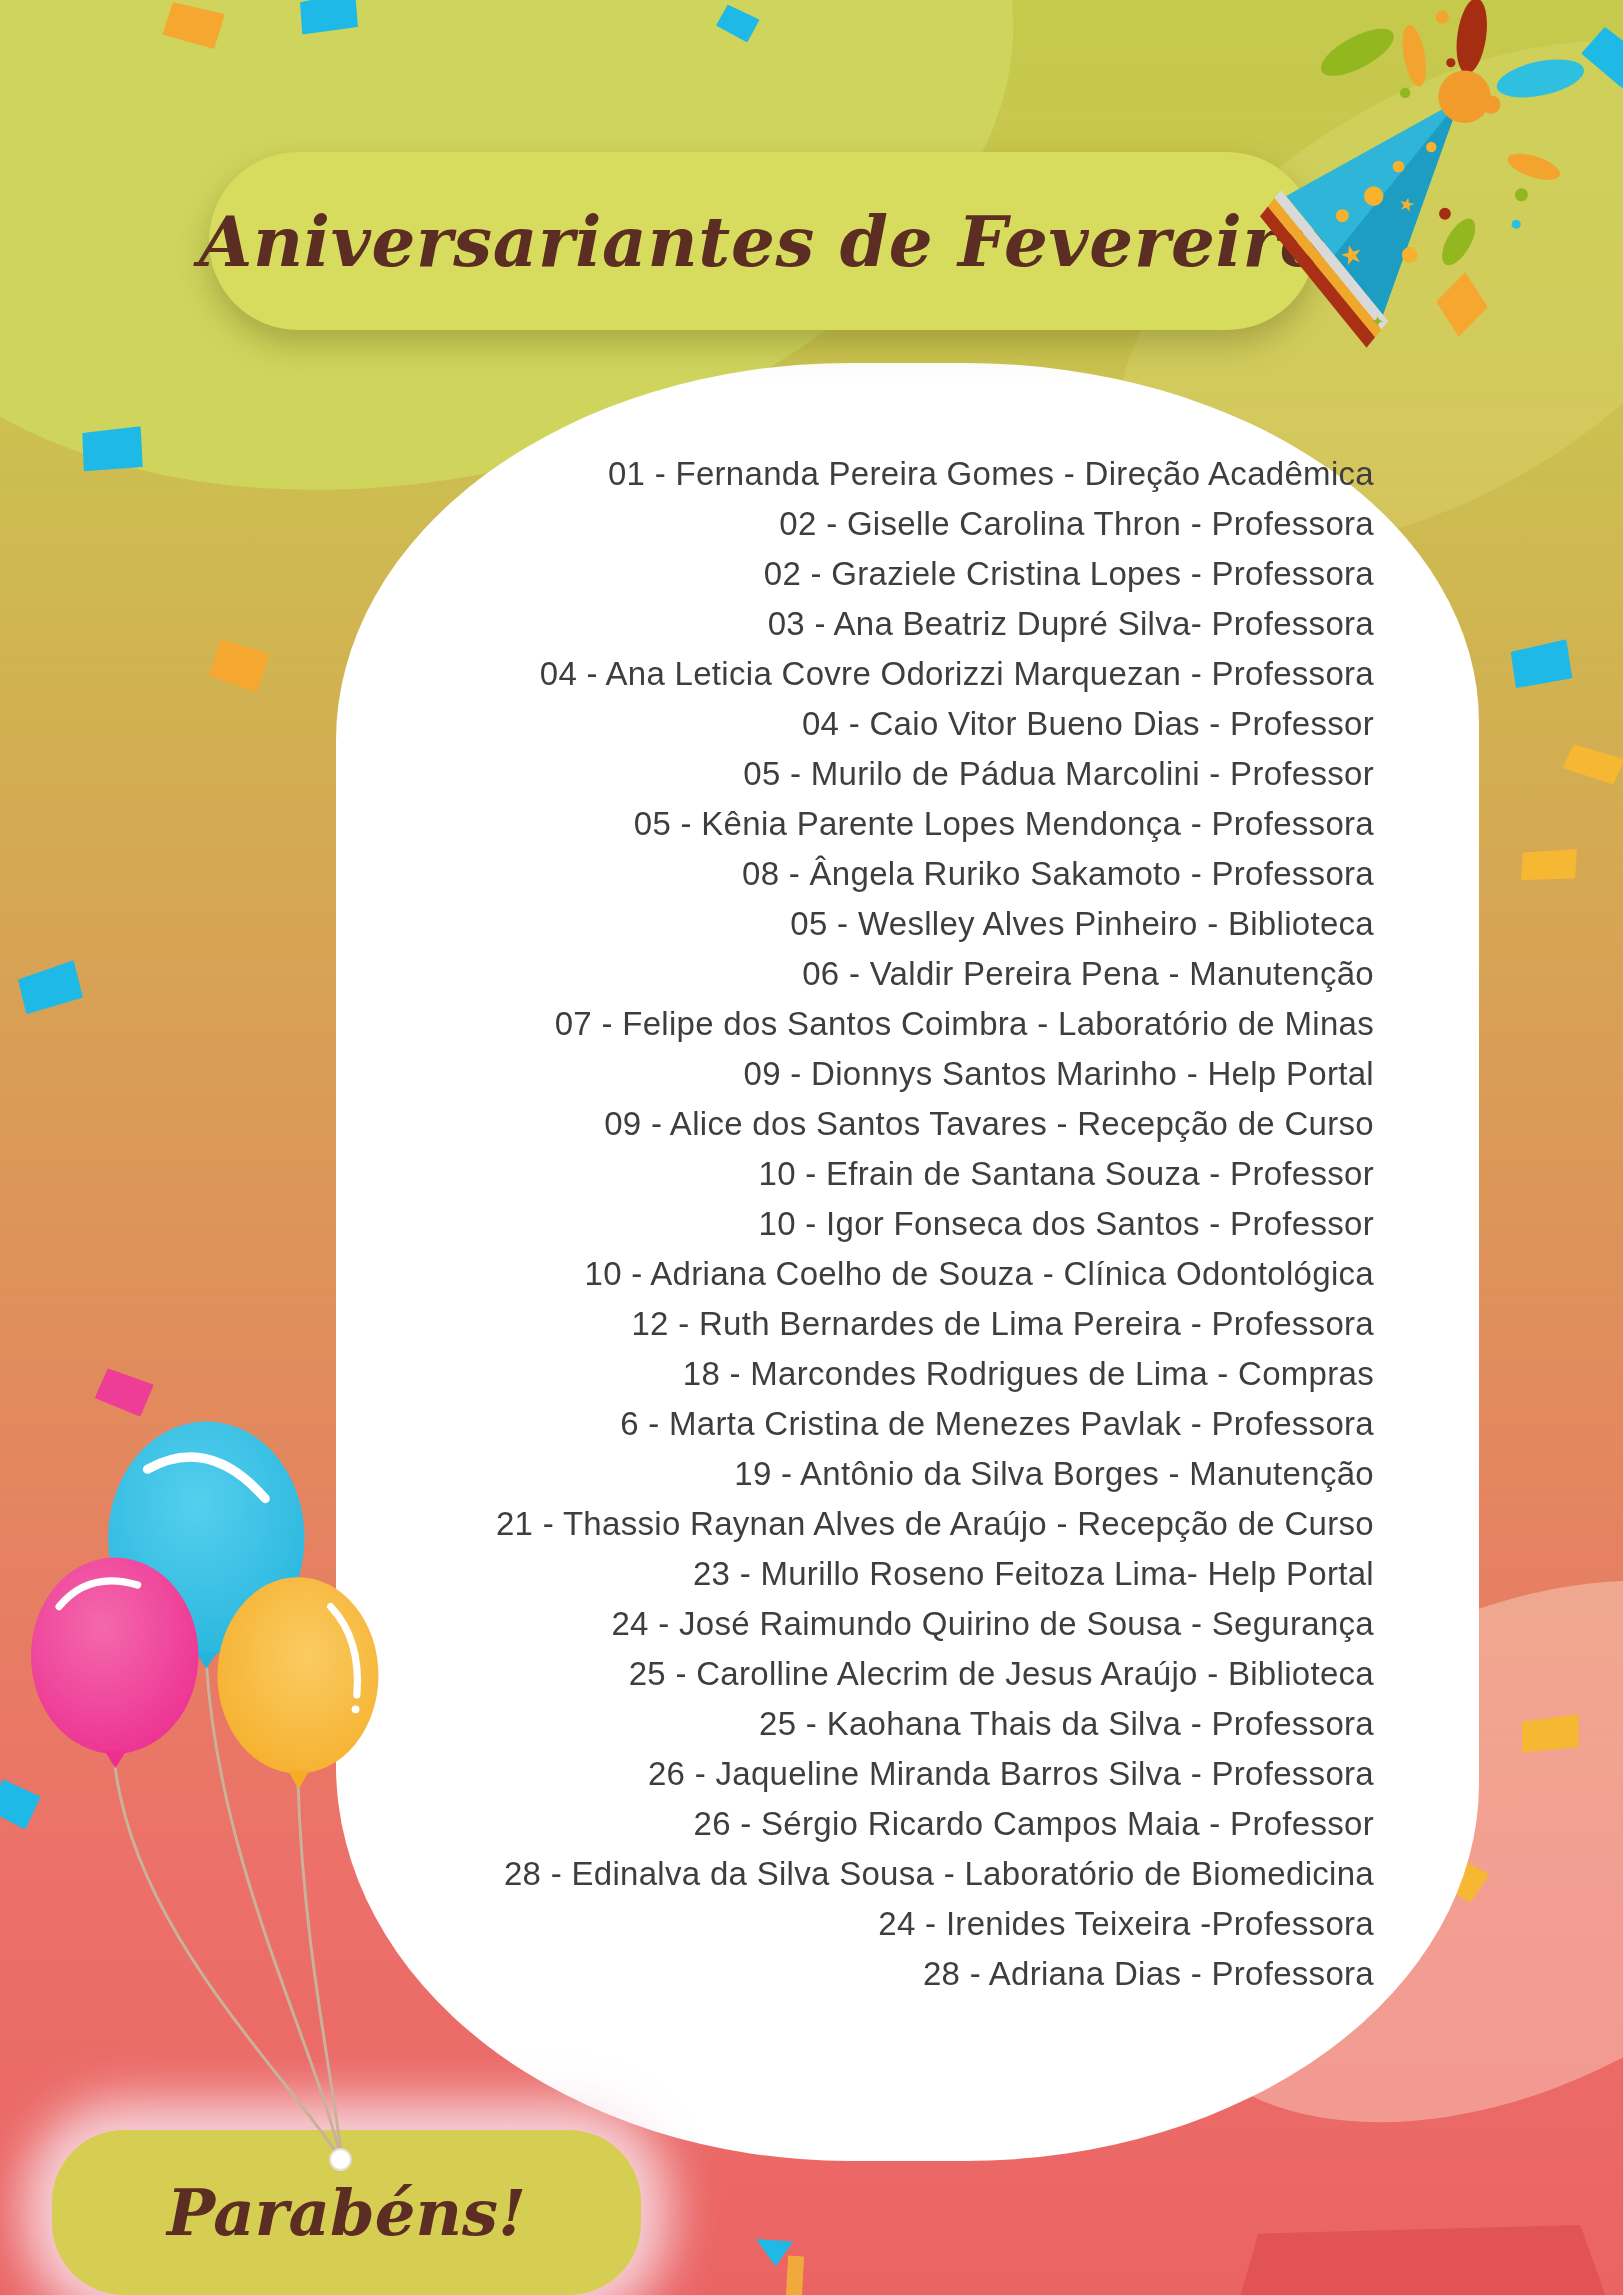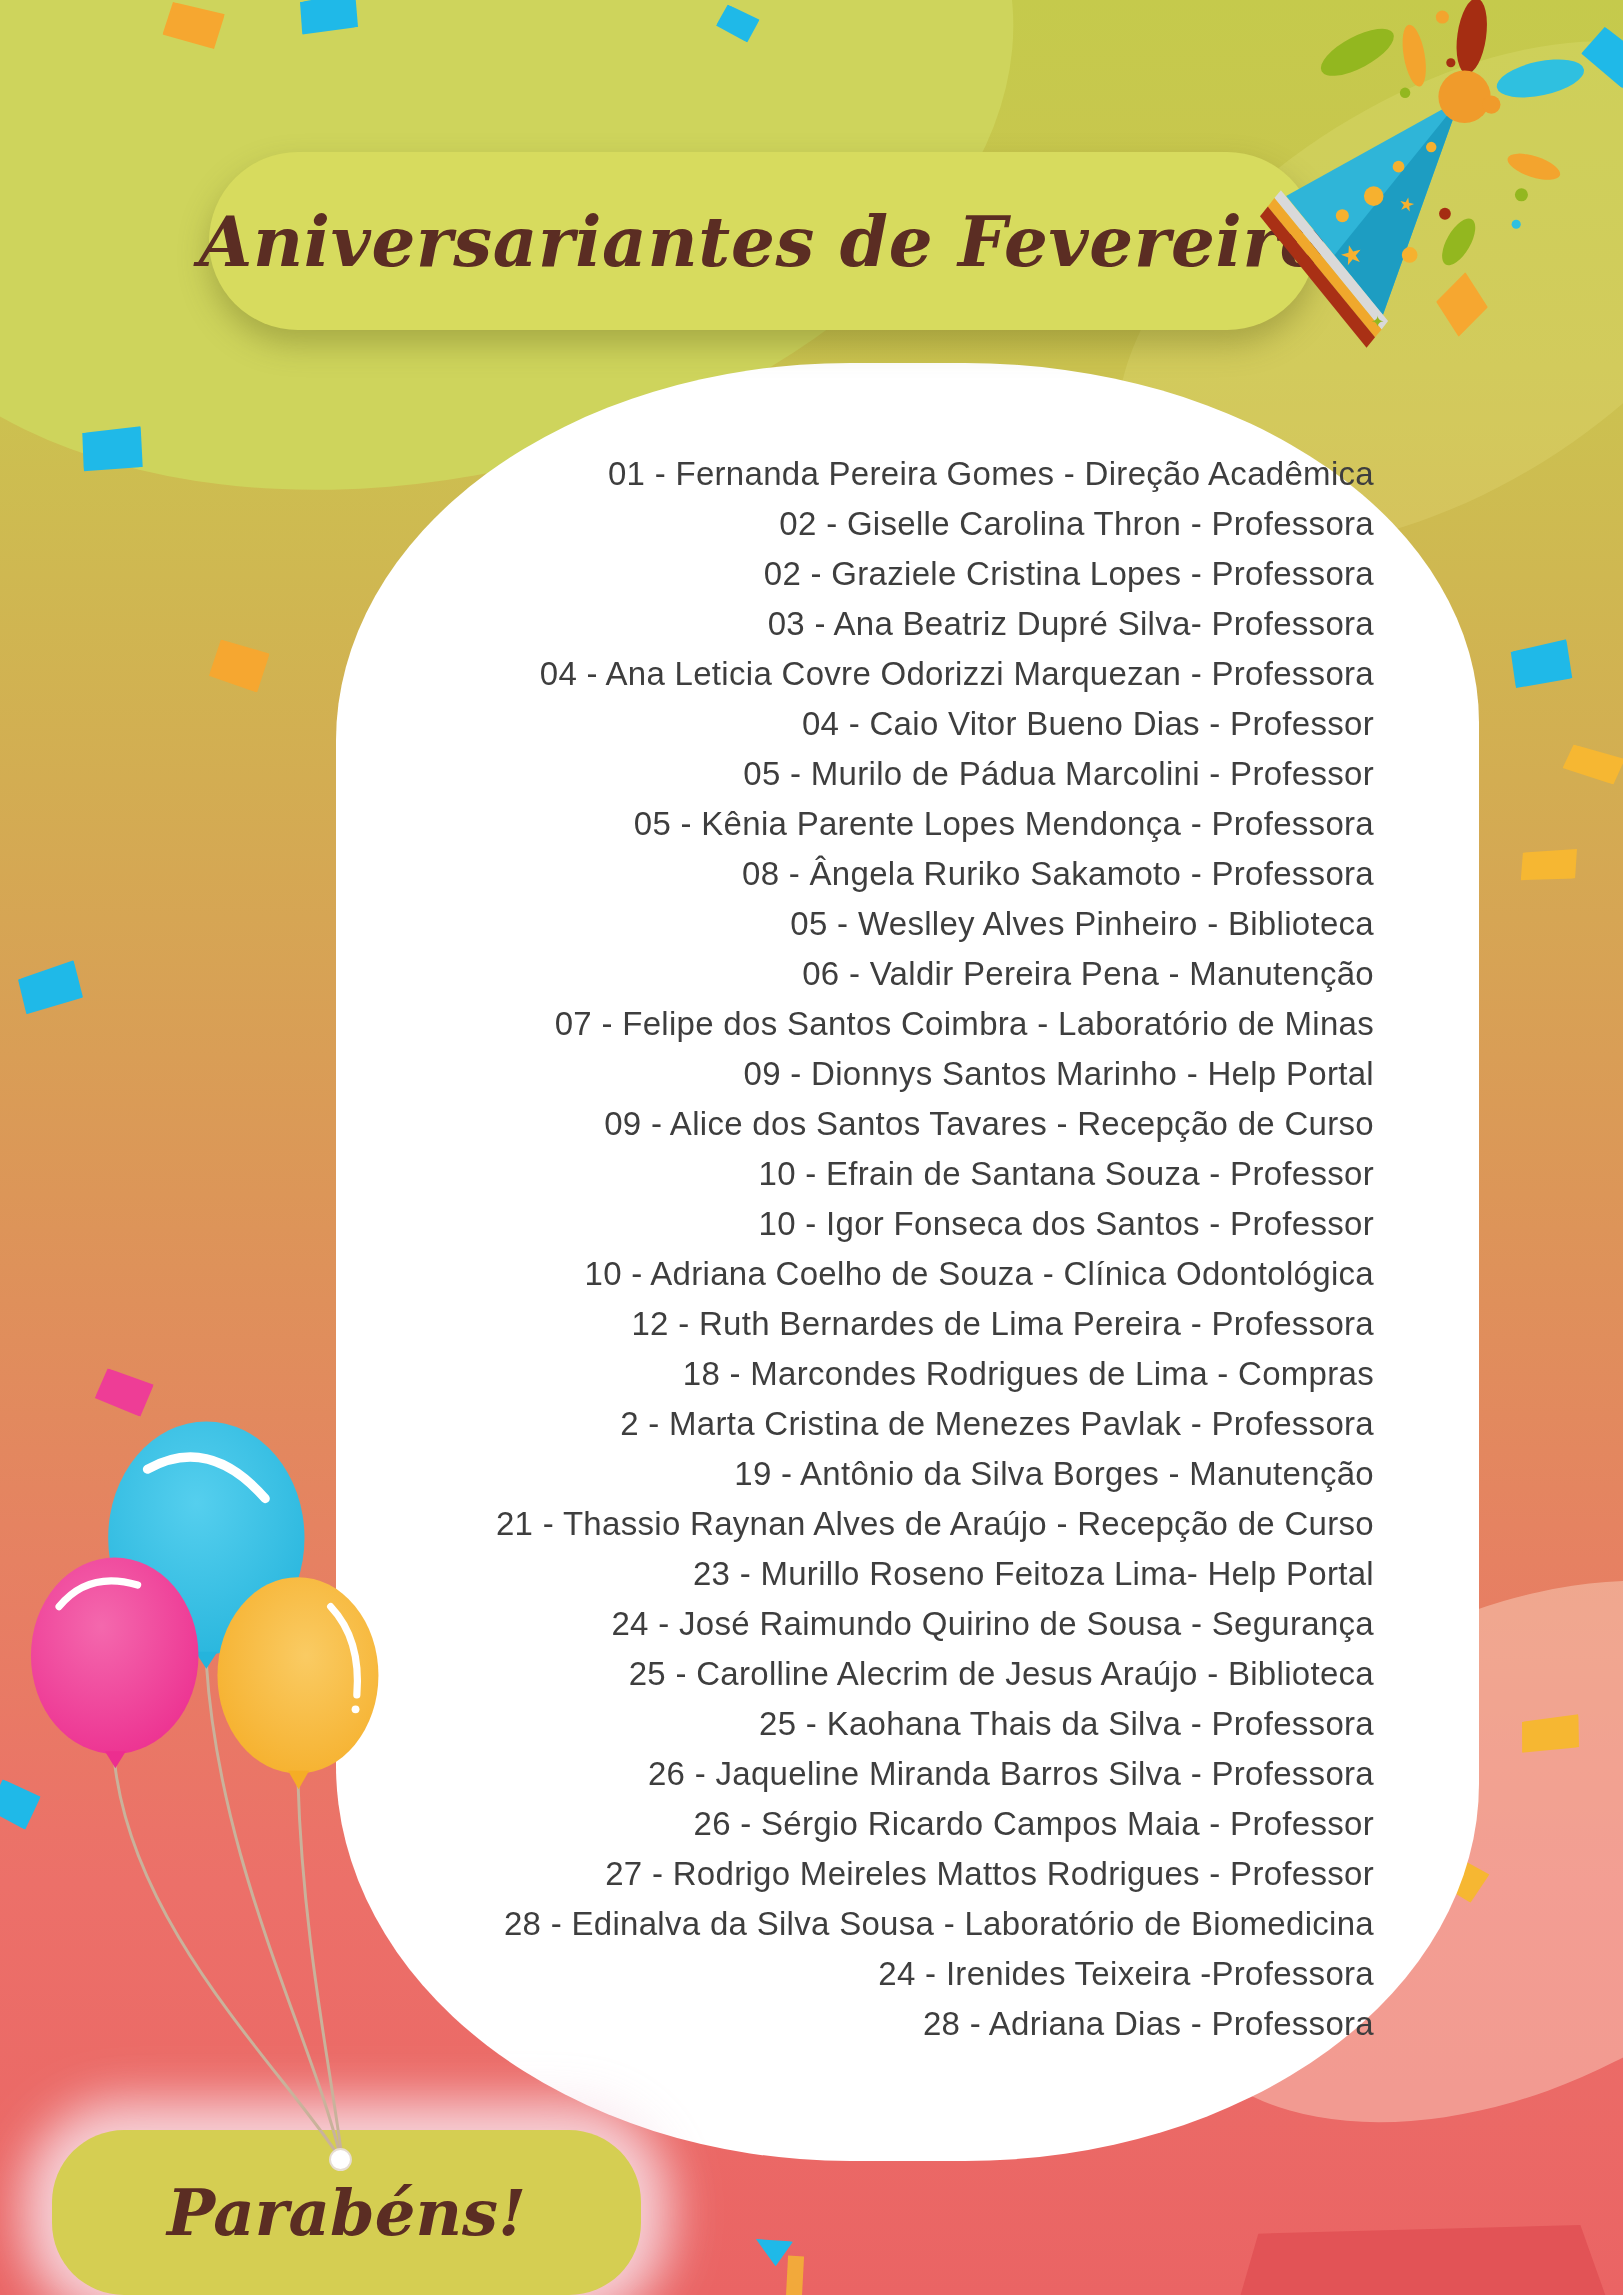--- a/index.html
+++ b/index.html
@@ -161,30 +161,29 @@
       <div class="line">05 - Weslley Alves Pinheiro - Biblioteca</div>
       <div class="line">06 - Valdir Pereira Pena - Manutenção</div>
       <div class="line">07 - Felipe dos Santos Coimbra - Laboratório de Minas</div>
       <div class="line">09 - Dionnys Santos Marinho - Help Portal</div>
       <div class="line">09 - Alice dos Santos Tavares - Recepção de Curso</div>
       <div class="line">10 - Efrain de Santana Souza - Professor</div>
       <div class="line">10 - Igor Fonseca dos Santos - Professor</div>
       <div class="line">10 - Adriana Coelho de Souza - Clínica Odontológica</div>
       <div class="line">12 - Ruth Bernardes de Lima Pereira - Professora</div>
       <div class="line">18 - Marcondes Rodrigues de Lima - Compras</div>
-      <div class="line">2 - Marta Cristina de Menezes Pavlak - Professora</div>
+      <div class="line">6 - Marta Cristina de Menezes Pavlak - Professora</div>
       <div class="line">19 - Antônio da Silva Borges - Manutenção</div>
       <div class="line">21 - Thassio Raynan Alves de Araújo - Recepção de Curso</div>
       <div class="line">23 - Murillo Roseno Feitoza Lima- Help Portal</div>
       <div class="line">24 - José Raimundo Quirino de Sousa - Segurança</div>
       <div class="line">25 - Carolline Alecrim de Jesus Araújo - Biblioteca</div>
       <div class="line">25 - Kaohana Thais da Silva - Professora</div>
       <div class="line">26 - Jaqueline Miranda Barros Silva - Professora</div>
       <div class="line">26 - Sérgio Ricardo Campos Maia - Professor</div>
-      <div class="line">27 - Rodrigo Meireles Mattos Rodrigues - Professor</div>
       <div class="line">28 - Edinalva da Silva Sousa - Laboratório de Biomedicina</div>
       <div class="line">24 - Irenides Teixeira -Professora</div>
       <div class="line">28 - Adriana Dias - Professora</div>
     </div>
 
   <div class="abs tag">
     <div class="tag-text">Parabéns!</div>
   </div>
 
   <svg class="abs" style="left:0px;top:1407px;" width="537" height="818" viewBox="0 0 820 1250">

